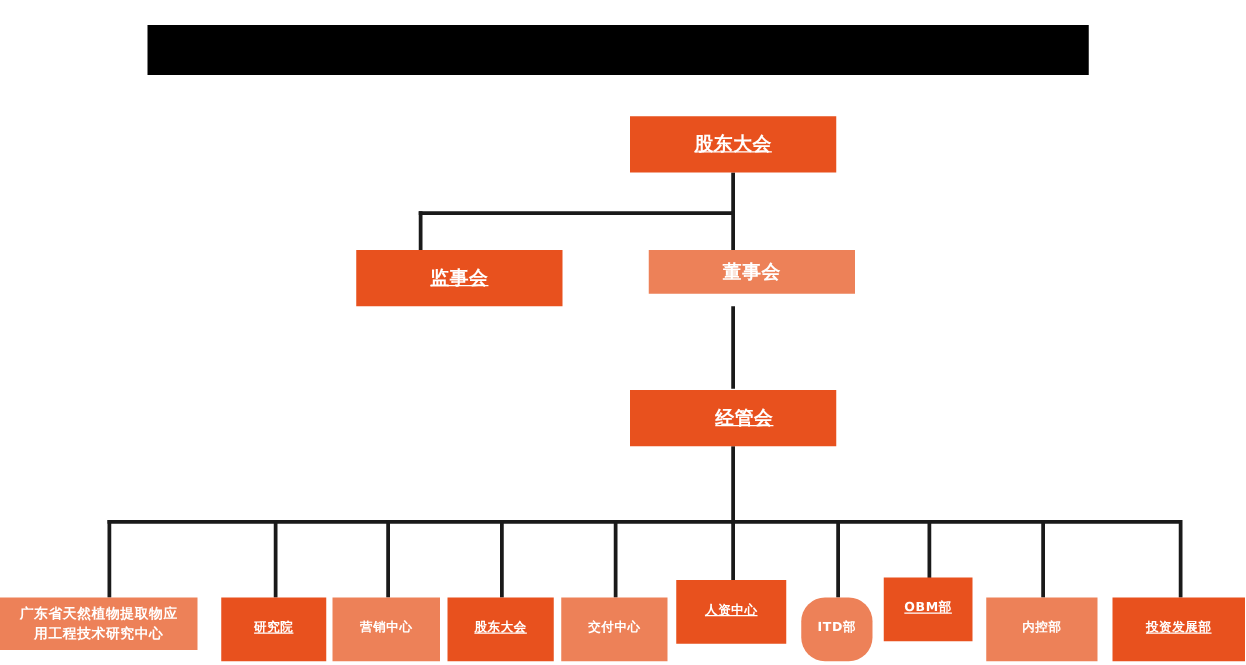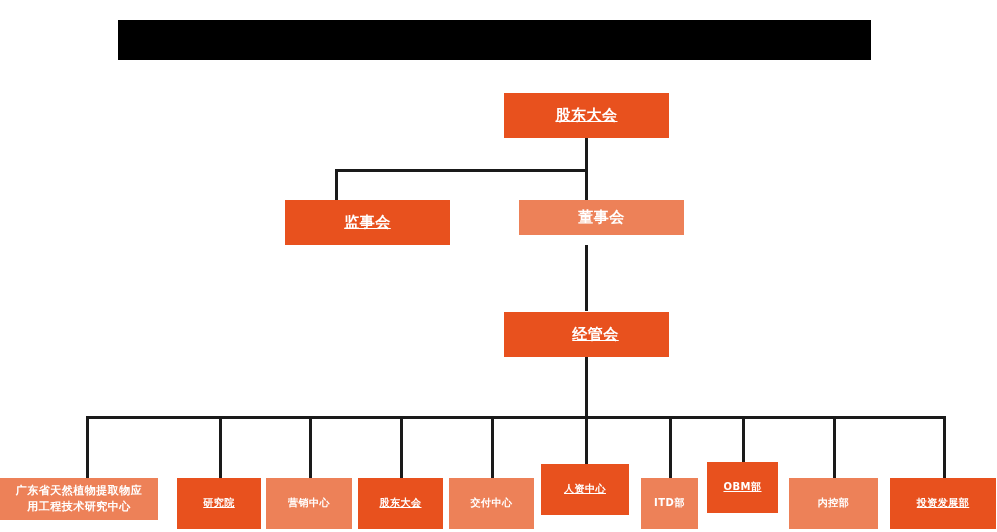--- a/index.html
+++ b/index.html
@@ -136,21 +136,21 @@
   </div>
 
   <div class="node light tier-4" style="left:449px; top:478px; width:85px; height:51px;">
     <span class="label">交付中心</span>
   </div>
 
   <div class="node dark tier-4" style="left:541px; top:464px; width:88px; height:51px;">
     <span class="label">人资中心</span>
   </div>
 
-  <div class="node light tier-4" style="left:641px; top:478px; width:57px; height:51px;">
+  <div class="node light tier-4" style="left:641px; top:478px; width:57px; height:51px;border-radius:19px;">
     <span class="label">ITD部</span>
   </div>
 
   <div class="node dark tier-4" style="left:707px; top:462px; width:71px; height:51px;">
     <span class="label">OBM部</span>
   </div>
 
   <div class="node light tier-4" style="left:789px; top:478px; width:89px; height:51px;">
     <span class="label">内控部</span>
   </div>

